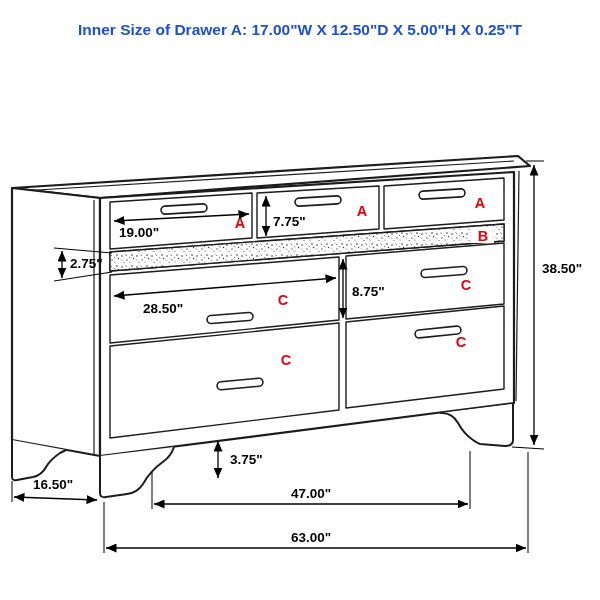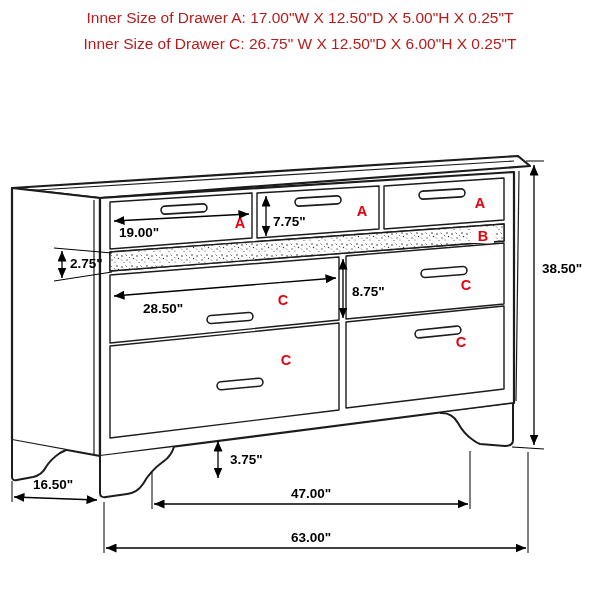--- a/index.html
+++ b/index.html
@@ -1,38 +1,37 @@
 <!DOCTYPE html>
 <html><head>
 <meta charset="utf-8">
 <style>
   html,body { margin:0; padding:0; }
   body {
     width:600px; height:600px; background:#ffffff; position:relative; overflow:hidden;
     font-family:"Liberation Sans", sans-serif;
   }
   .header { position:absolute; top:5px; left:0; width:600px; text-align:center; z-index:2; }
-  .header p { margin:0; font-size:15.5px; font-weight:400; line-height:26px; color:#b91c1c; }
+  .header p { margin:12px; font-size:15.5px; font-weight:700; line-height:26px; color:#1d4ed8; }
   svg.diagram { position:absolute; top:0; left:0; z-index:1; }
   .outline { fill:#ffffff; stroke:#1c1c1c; stroke-width:2.2; stroke-linejoin:round; }
   .drawer  { fill:#ffffff; stroke:#1c1c1c; stroke-width:1.4; stroke-linejoin:round; }
   .thin    { stroke:#1c1c1c; stroke-width:1.2; fill:none; }
   .leg     { fill:#ffffff; stroke:#1c1c1c; stroke-width:2; stroke-linejoin:round; }
   .dimline { stroke:#000; stroke-width:1.3; fill:none; }
   .extline { stroke:#000; stroke-width:1; fill:none; }
   text.dim    { font-family:"Liberation Sans", sans-serif; font-size:13.5px; font-weight:700; fill:#000; }
   text.redlbl { font-family:"Liberation Sans", sans-serif; font-size:14.5px; font-weight:700; fill:#e8000d; }
   .handle  { fill:#ffffff; stroke:#1c1c1c; stroke-width:1.6; }
 </style>
 </head>
 <body>
 
 <div class="header">
   <p>Inner Size of Drawer A: 17.00"W X 12.50"D X 5.00"H X 0.25"T</p>
-  <p>Inner Size of Drawer C: 26.75" W X 12.50"D X 6.00"H X 0.25"T</p>
 </div>
 
 <svg class="diagram" width="600" height="600" viewBox="0 0 600 600">
   <defs>
     <marker id="mA" markerUnits="userSpaceOnUse" markerWidth="11" markerHeight="9" refX="10.5" refY="4.5" orient="auto-start-reverse">
       <path d="M0,0 L10.5,4.5 L0,9 Z" fill="#000"></path>
     </marker>
     <pattern id="sparkle" width="15" height="11" patternUnits="userSpaceOnUse">
       <rect width="15" height="11" fill="#ffffff"></rect>
       <circle cx="2" cy="3" r="0.8" fill="#333"></circle>

